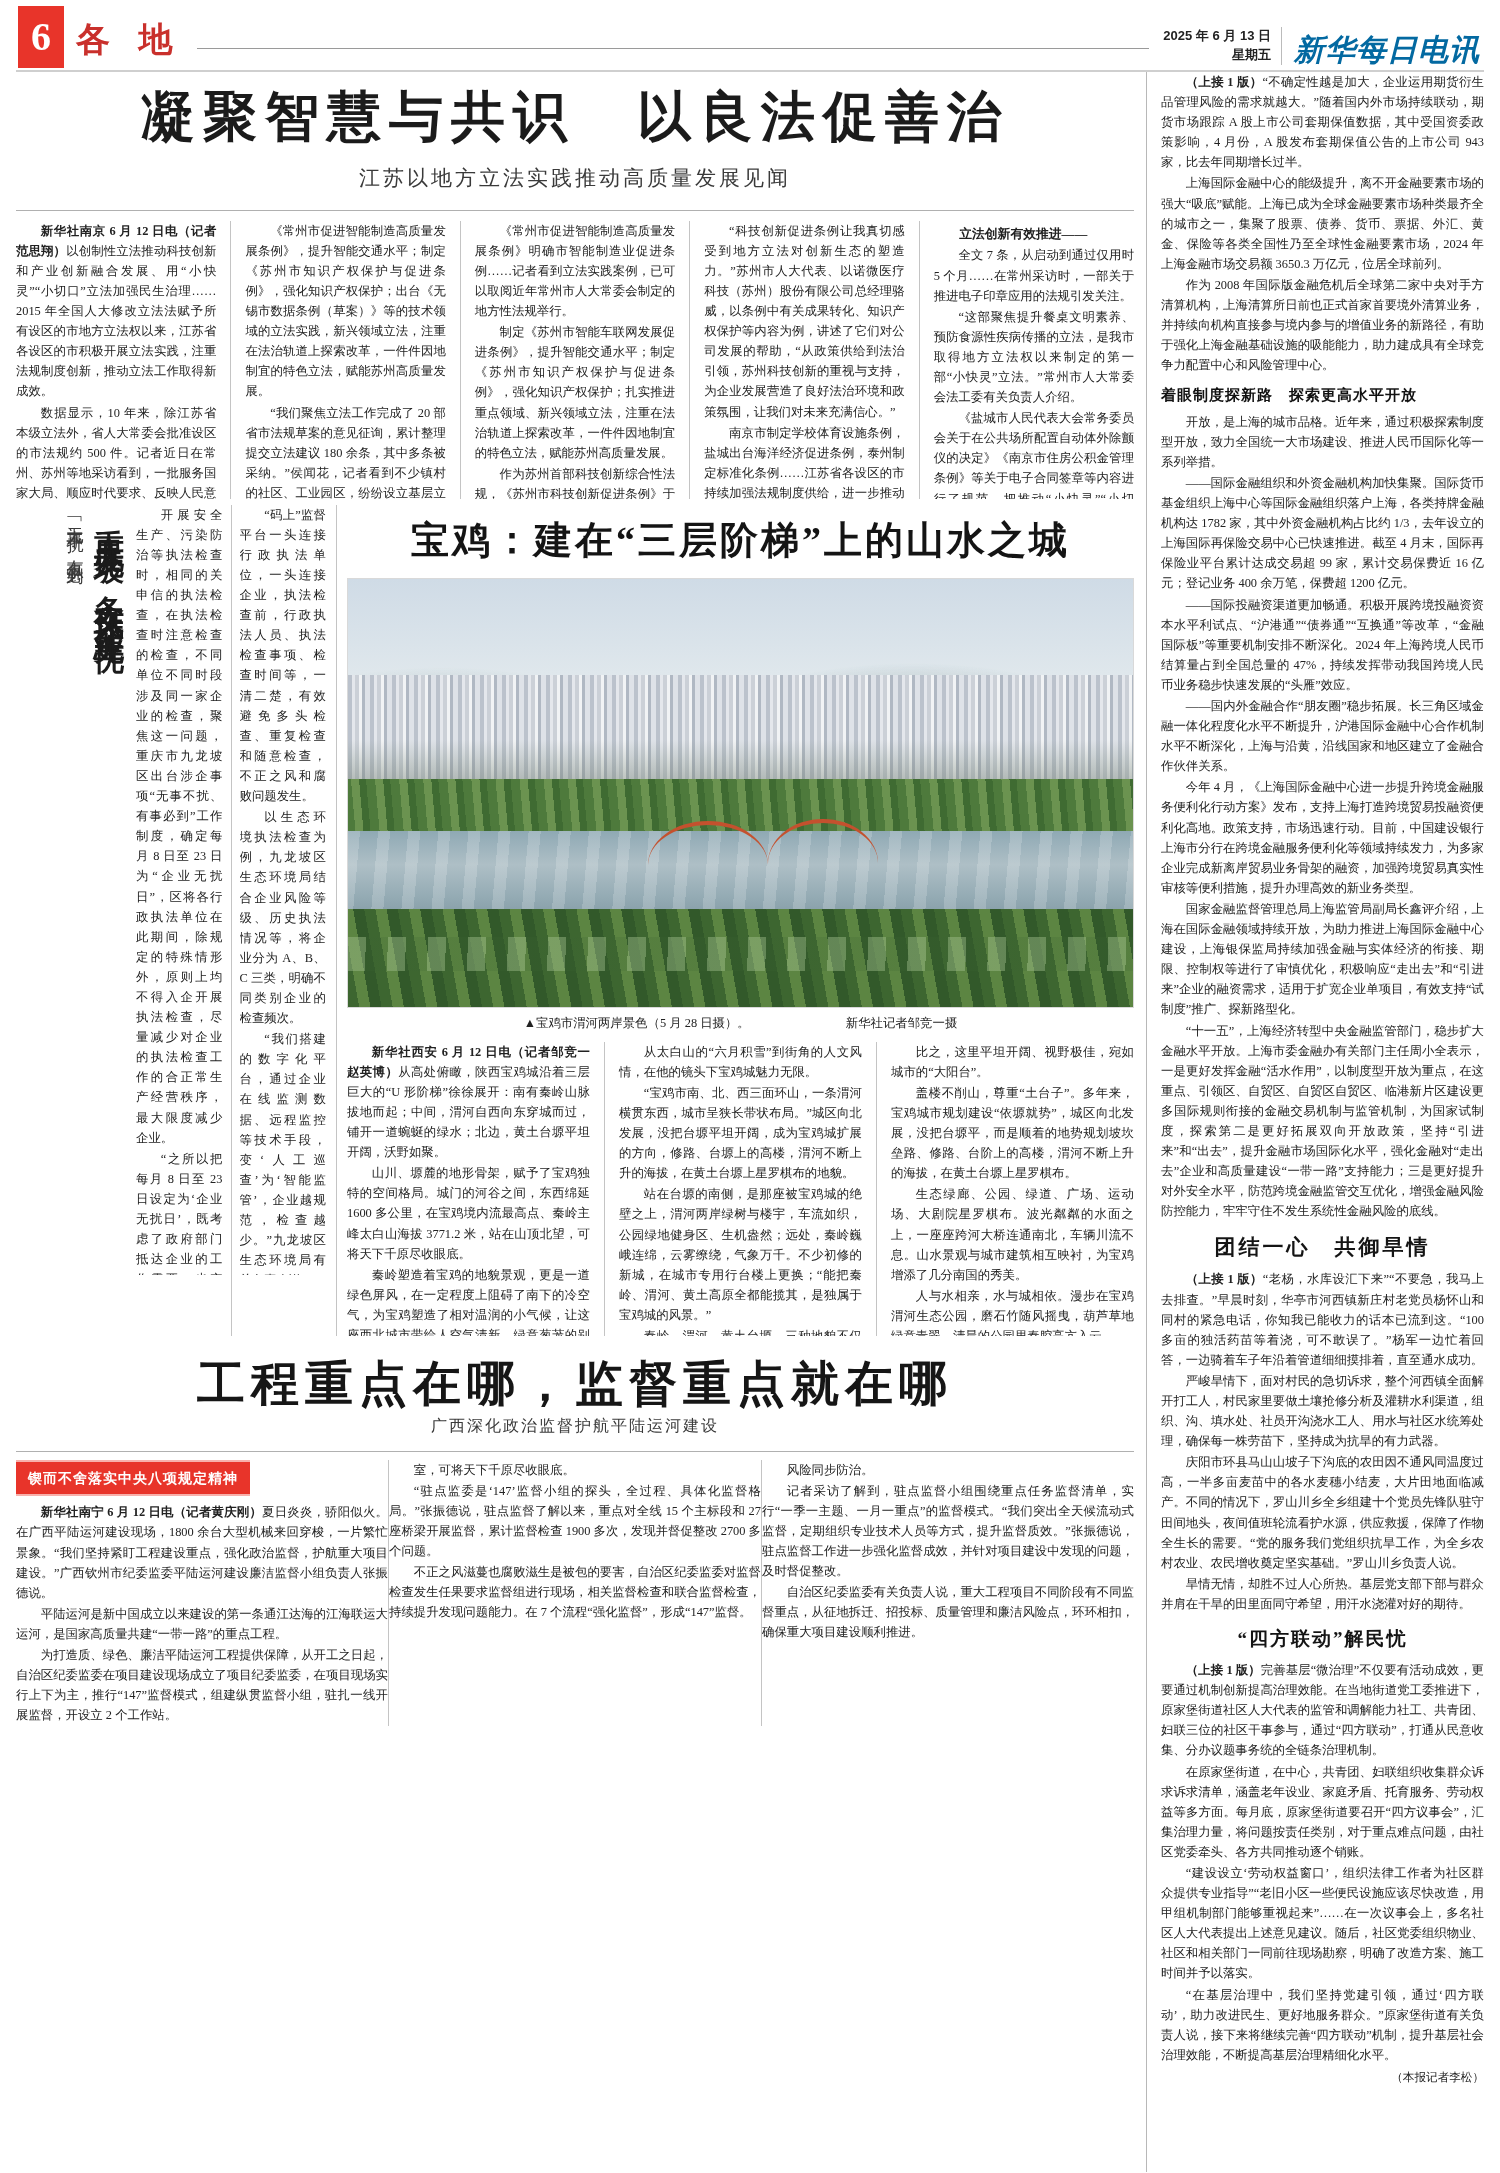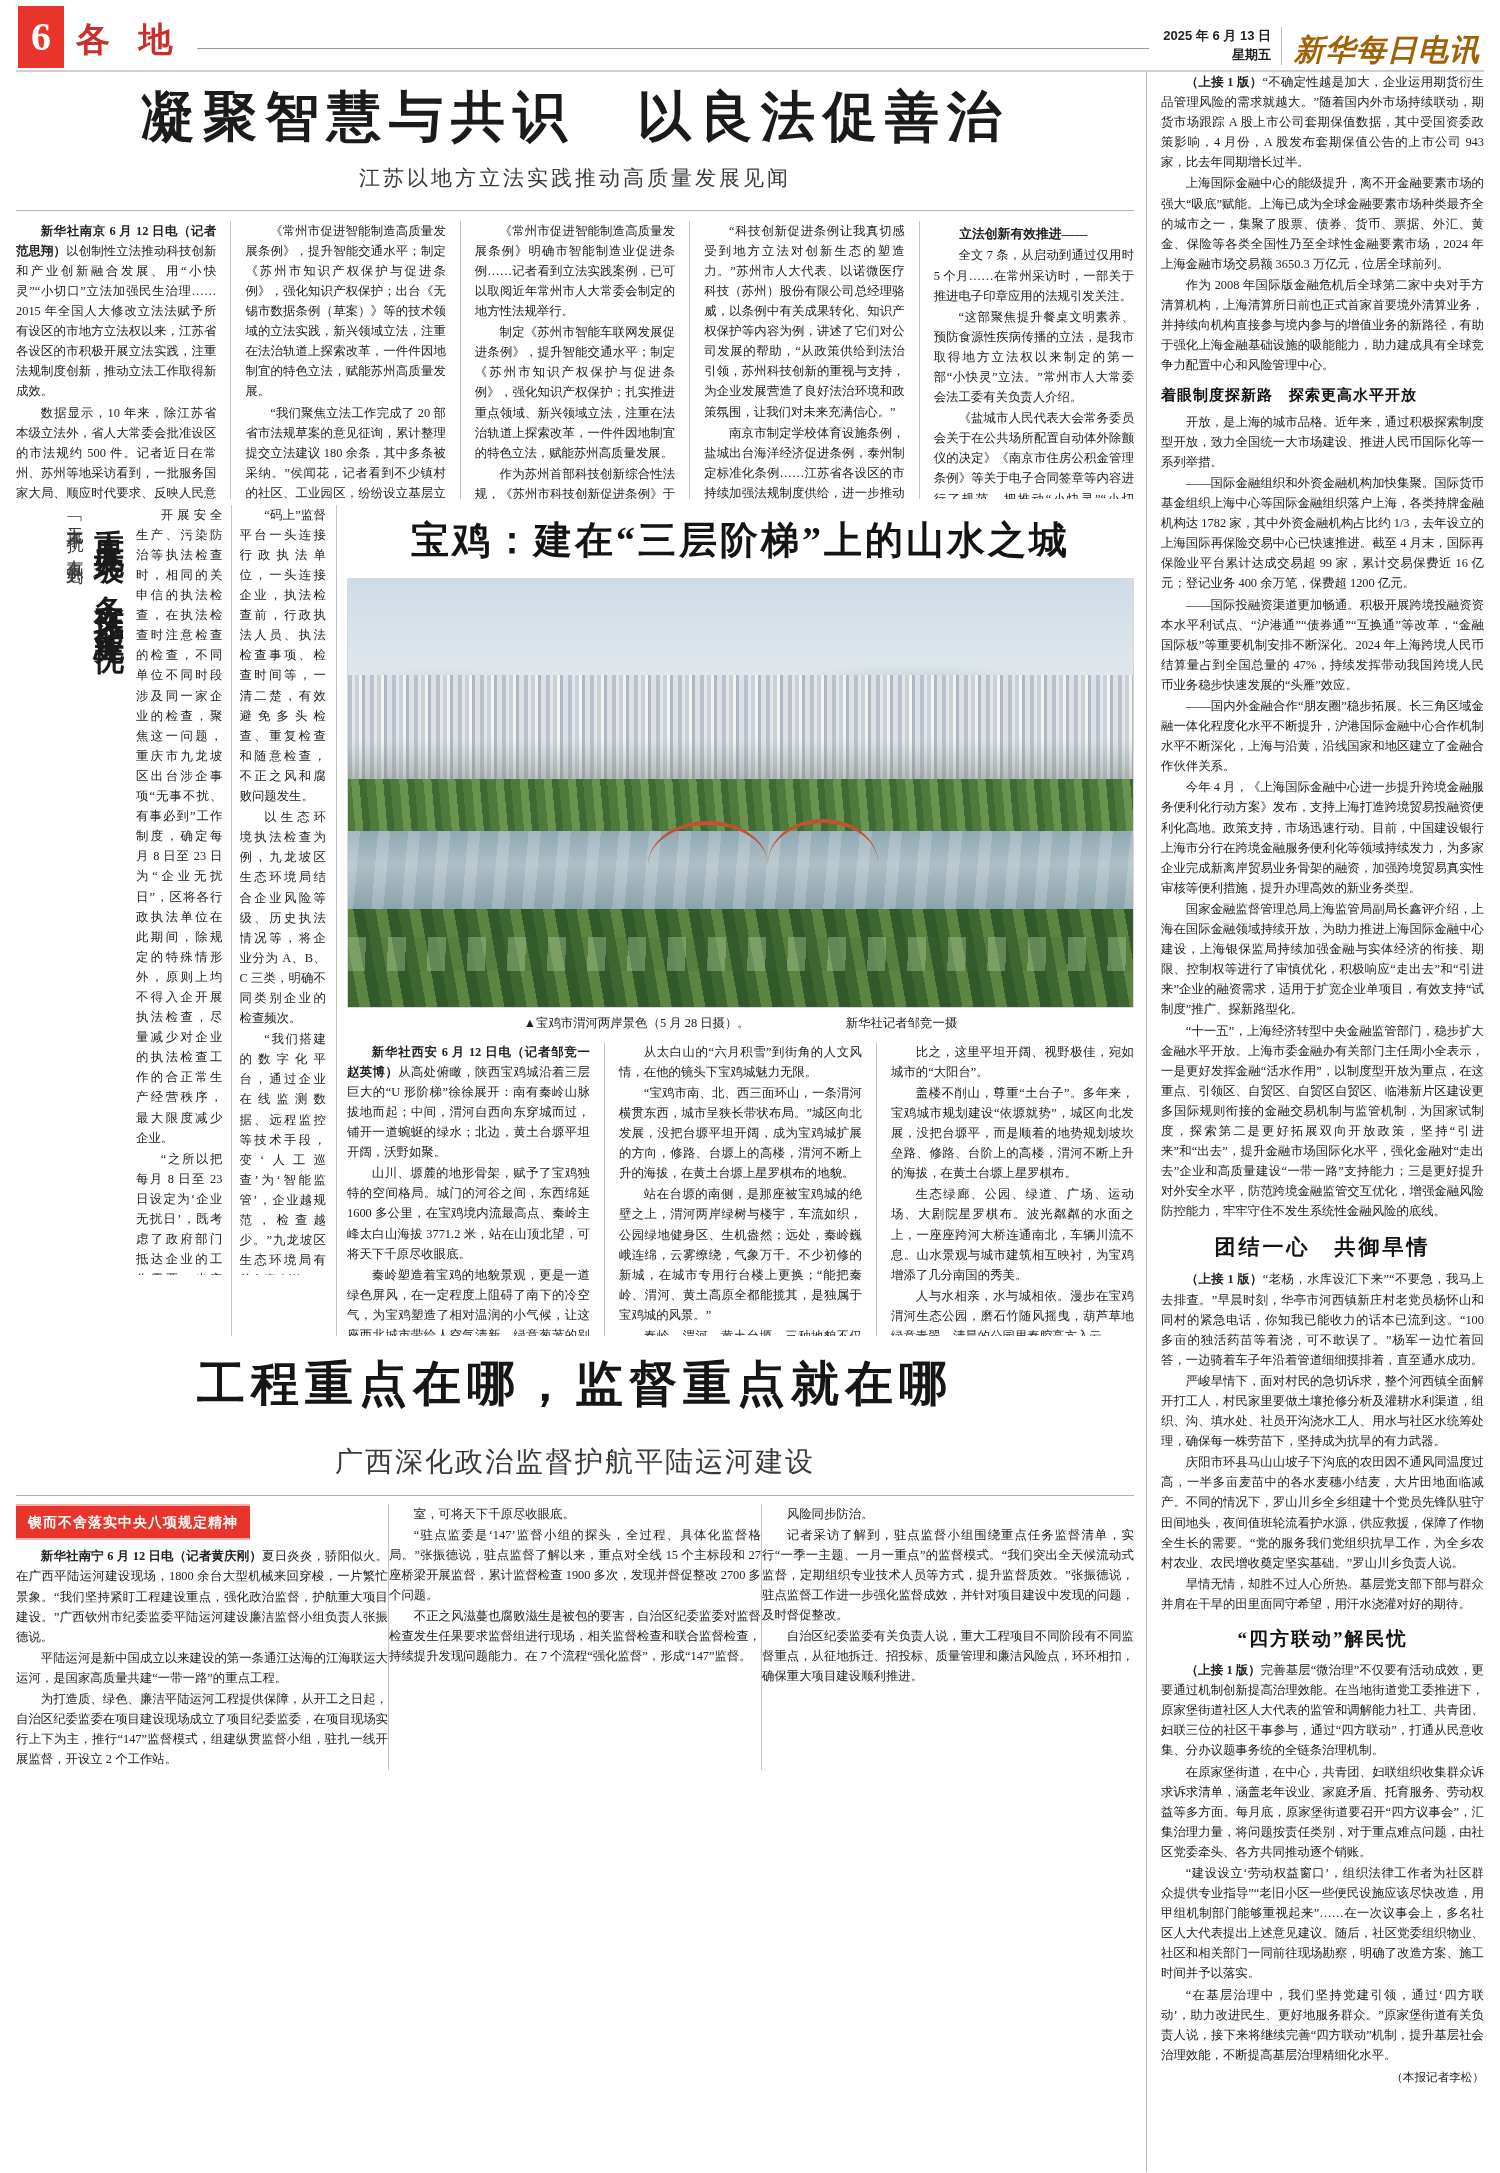--- a/index.html
+++ b/index.html
@@ -33,21 +33,21 @@
   .masthead-rule {
     flex: 1; height: 1px; background: #9a9a9a; margin: 22px 14px 0 14px;
   }
   .date-block {
     text-align: right; font-size: 13px; line-height: 1.45;
     color: #222; padding-right: 10px; margin-top: 18px;
     border-right: 1px solid #bbb;
     font-family: "Liberation Sans", sans-serif; font-weight: bold;
   }
   .brand {
-    color: #a16207; font-size: 30px; font-weight: bold;
+    color: #0369a1; font-size: 30px; font-weight: bold;
     letter-spacing: 1px; margin-left: 12px; margin-top: 26px;
     font-family: "Liberation Serif", serif;
     font-style: italic;
   }
   .top-hairline { height: 2px; background: #cfcfcf; margin: 4px 16px 0 16px; }
 
   
   .body-grid {
     position: relative;
     display: flex;
@@ -171,21 +171,21 @@
     font-size: 12.4px; padding-top: 7px; color: #222;
   }
 
   
   .bottom-head { text-align: center; padding: 16px 0 2px 0; }
   .bottom-title {
     font-size: 48px; font-weight: bold; letter-spacing: 6px;
     color: #161616; font-family: "Liberation Serif", serif;
   }
   .bottom-sub {
-    font-size: 28px; color: #3a3a3a; letter-spacing: 2px; margin-top: 27px;
+    font-size: 16px; color: #3a3a3a; letter-spacing: 2px; margin-top: 0;
     font-family: "Liberation Sans", sans-serif;
   }
   .bottom-rule { height: 1px; background: #b0b0b0; margin: 12px 0 8px 0; }
 
   .red-banner {
     display: inline-block; background: #e8342a; color: #fff;
     font-size: 14px; font-weight: bold; letter-spacing: 1px;
     padding: 5px 12px; margin-bottom: 6px;
     font-family: "Liberation Sans", sans-serif;
     border-top: 2px solid #f8b0ab; border-bottom: 2px solid #f8b0ab;

